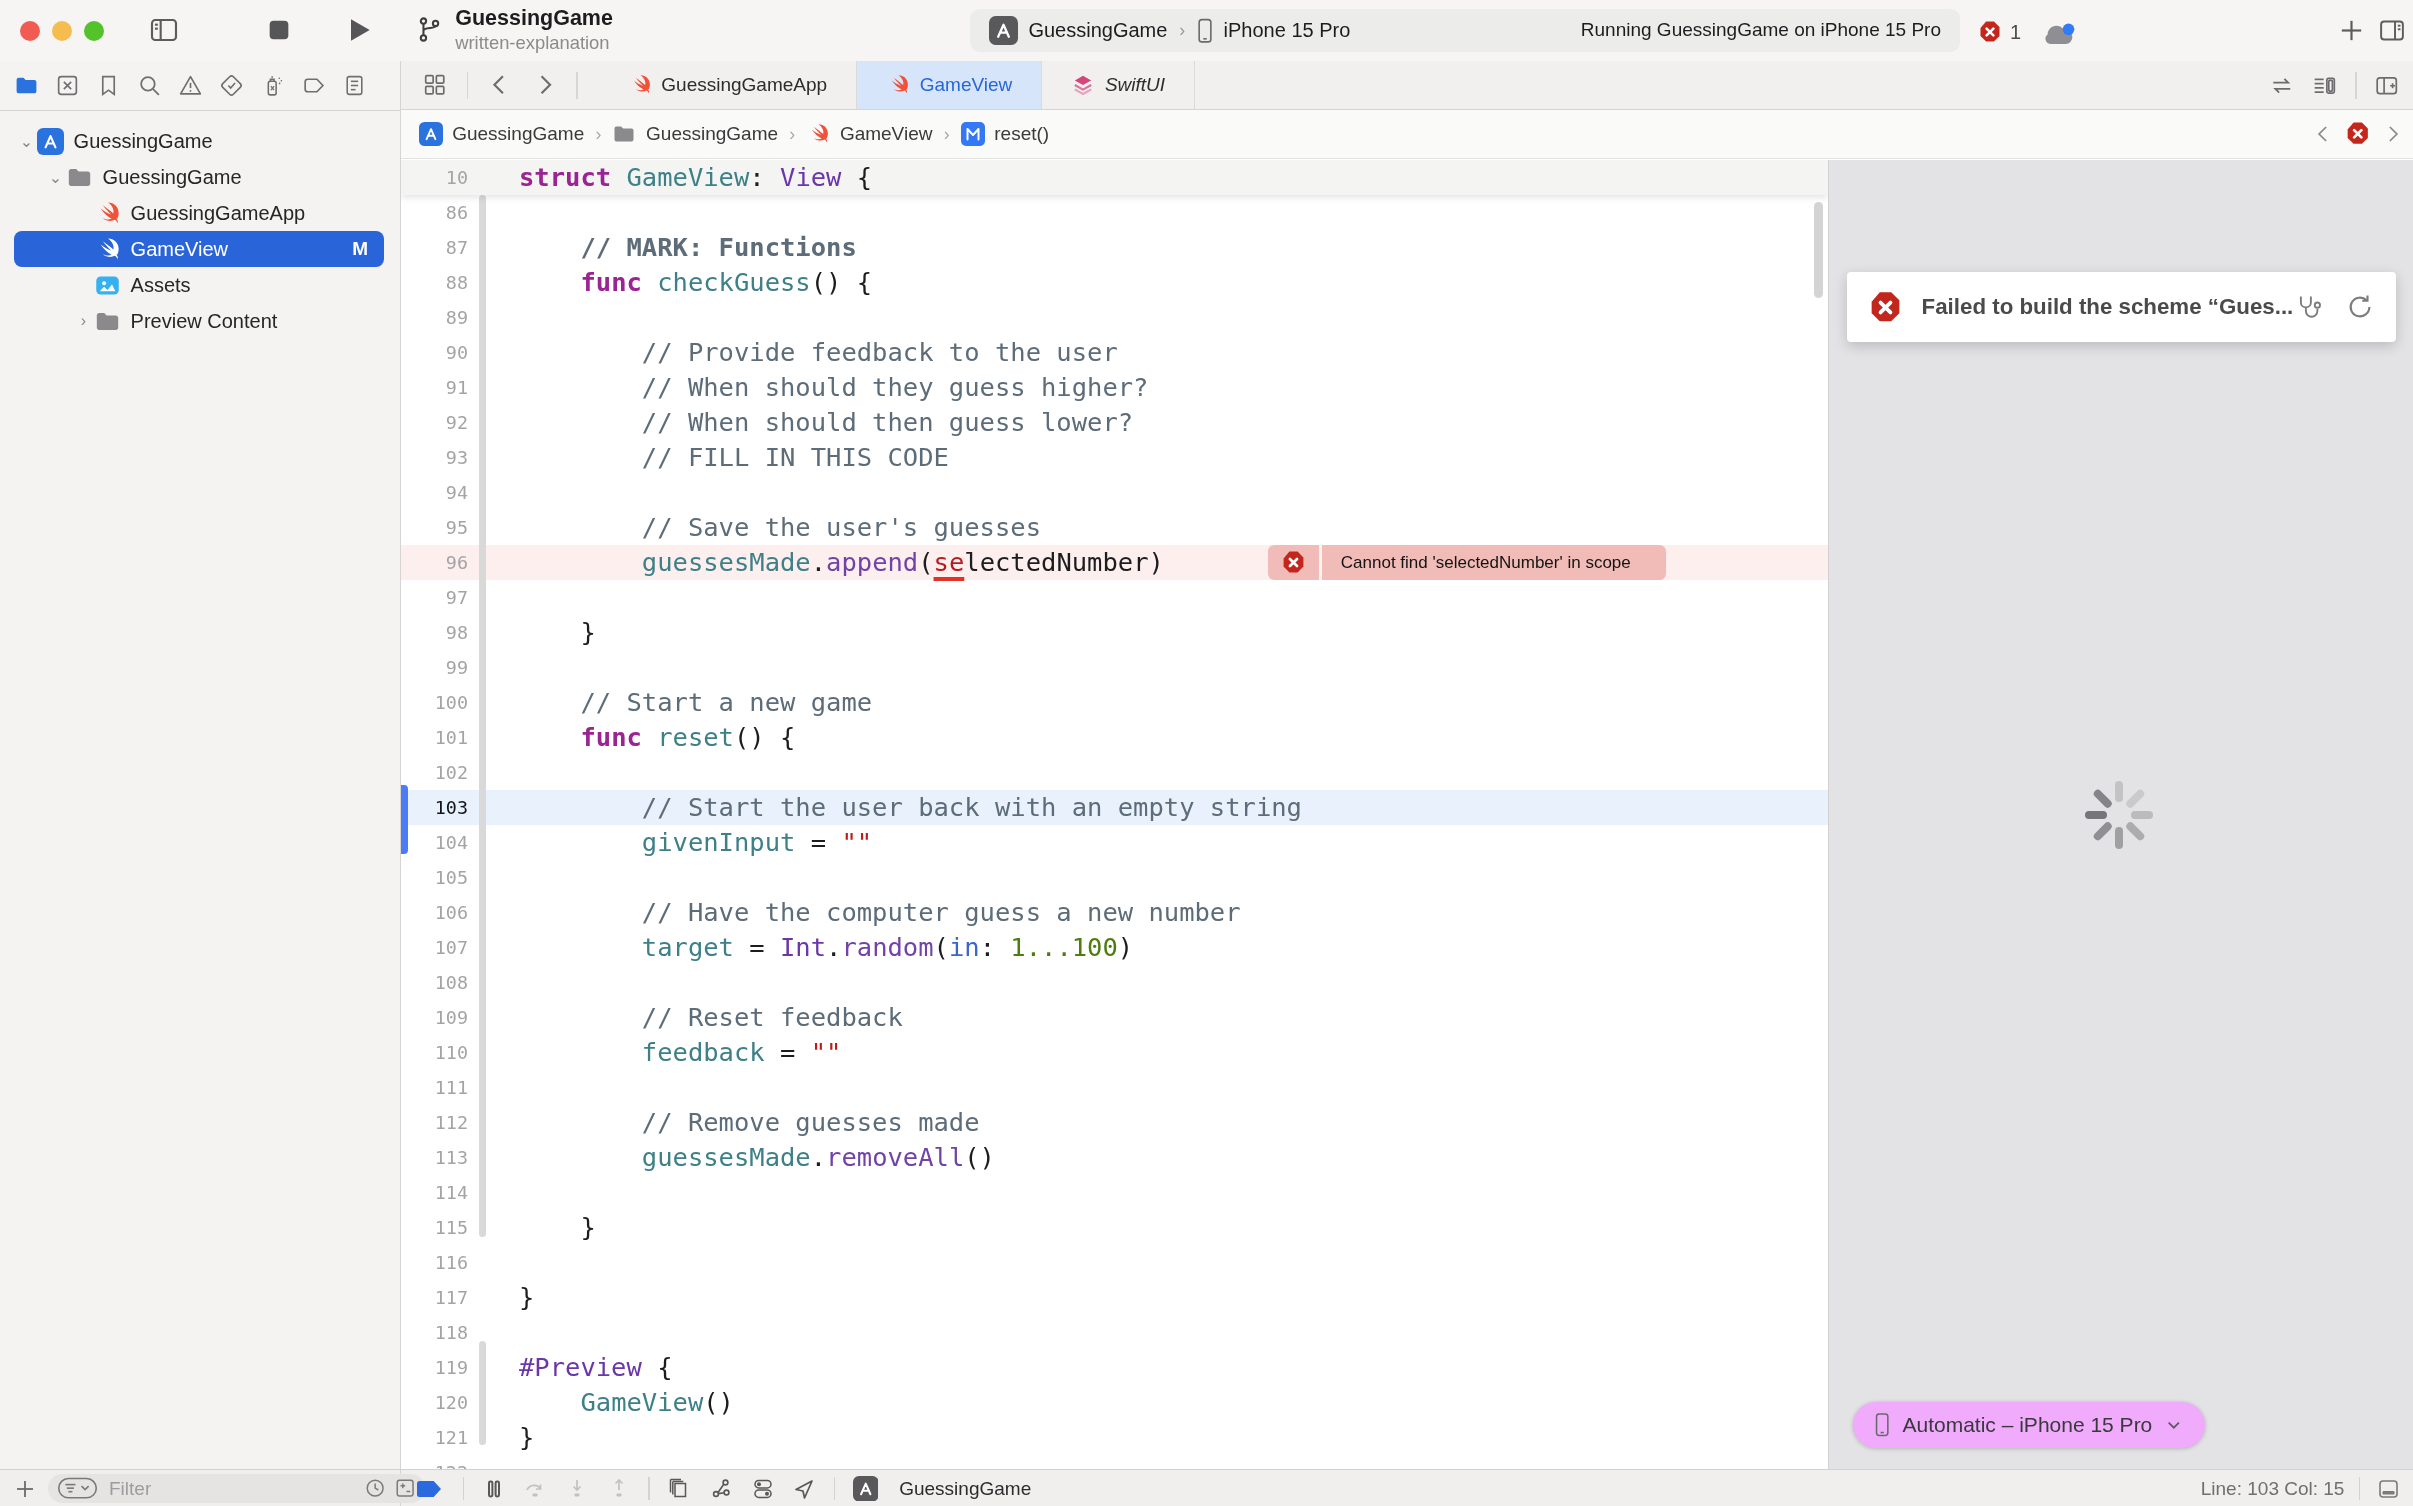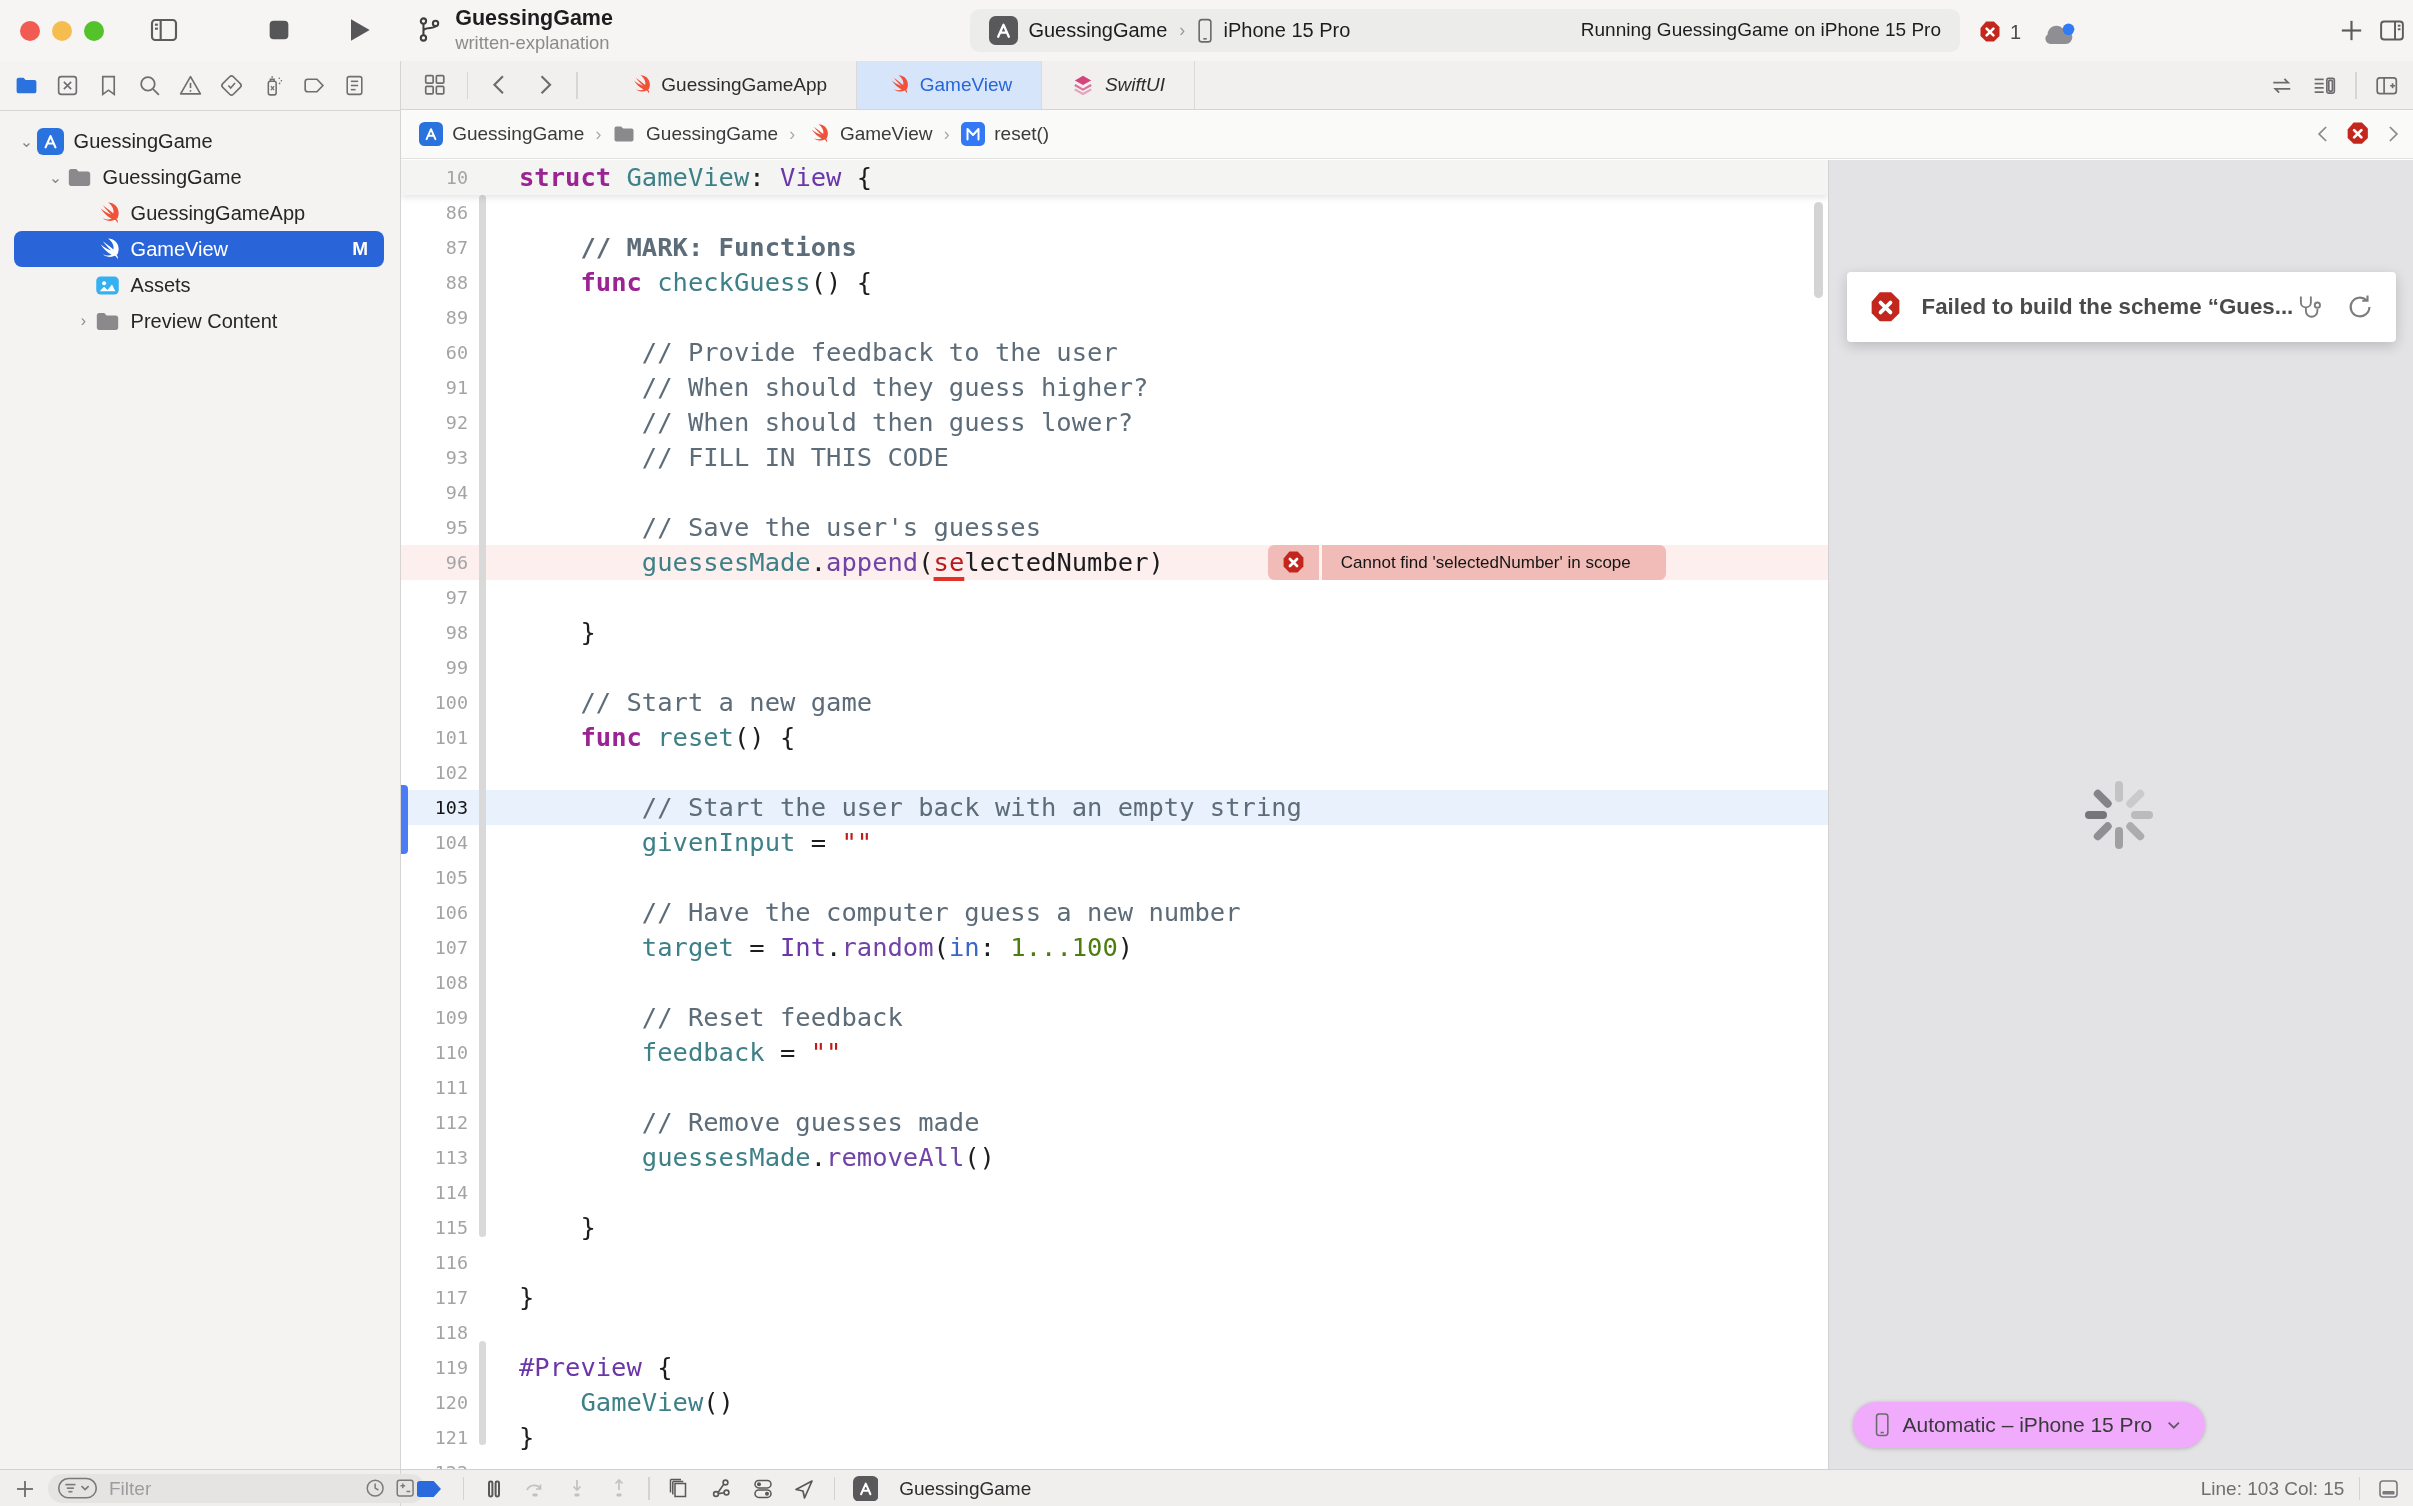--- a/index.html
+++ b/index.html
@@ -437,21 +437,21 @@
         </div>
         <div class="code-line">
           <span class="ln">88</span>
           <pre class="code"><span class="tk-pl">    </span><span class="tk-kw">func</span><span class="tk-pl"> </span><span class="tk-prop">checkGuess</span><span class="tk-pl">() {</span></pre>
         </div>
         <div class="code-line">
           <span class="ln">89</span>
           <pre class="code"></pre>
         </div>
         <div class="code-line">
-          <span class="ln">60</span>
+          <span class="ln">90</span>
           <pre class="code"><span class="tk-cmt">        // Provide feedback to the user</span></pre>
         </div>
         <div class="code-line">
           <span class="ln">91</span>
           <pre class="code"><span class="tk-cmt">        // When should they guess higher?</span></pre>
         </div>
         <div class="code-line">
           <span class="ln">92</span>
           <pre class="code"><span class="tk-cmt">        // When should then guess lower?</span></pre>
         </div>

